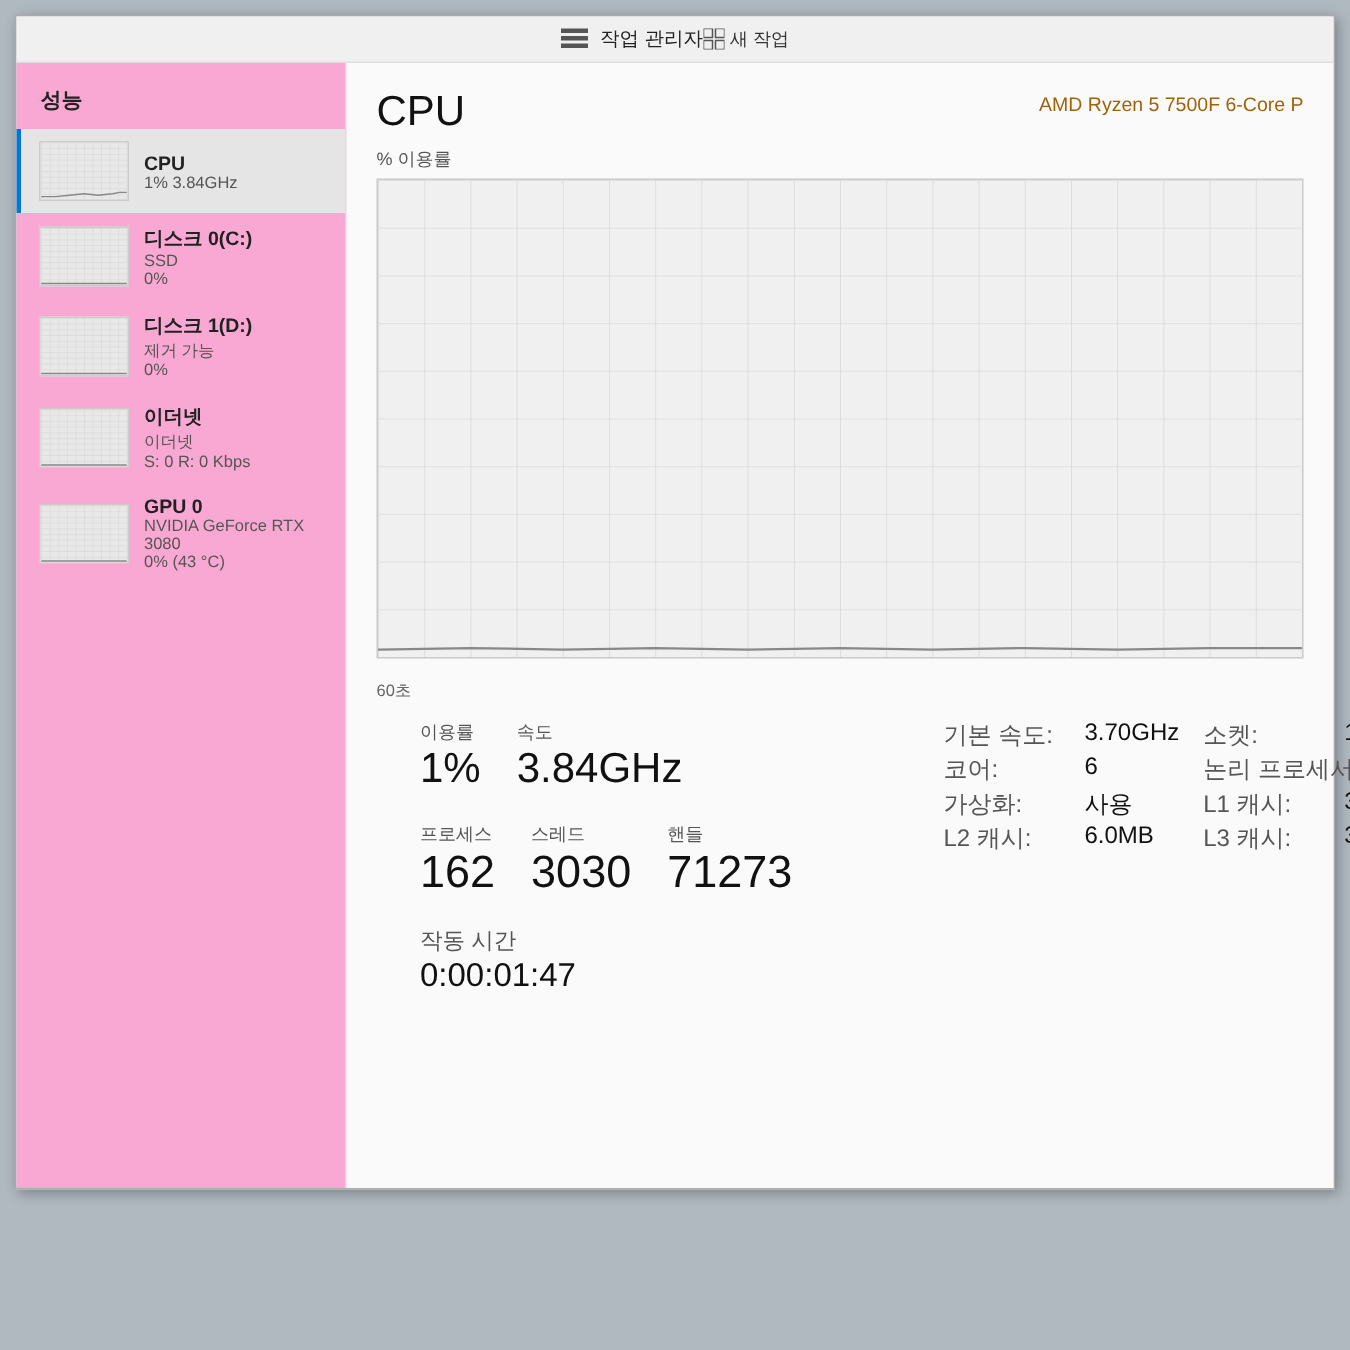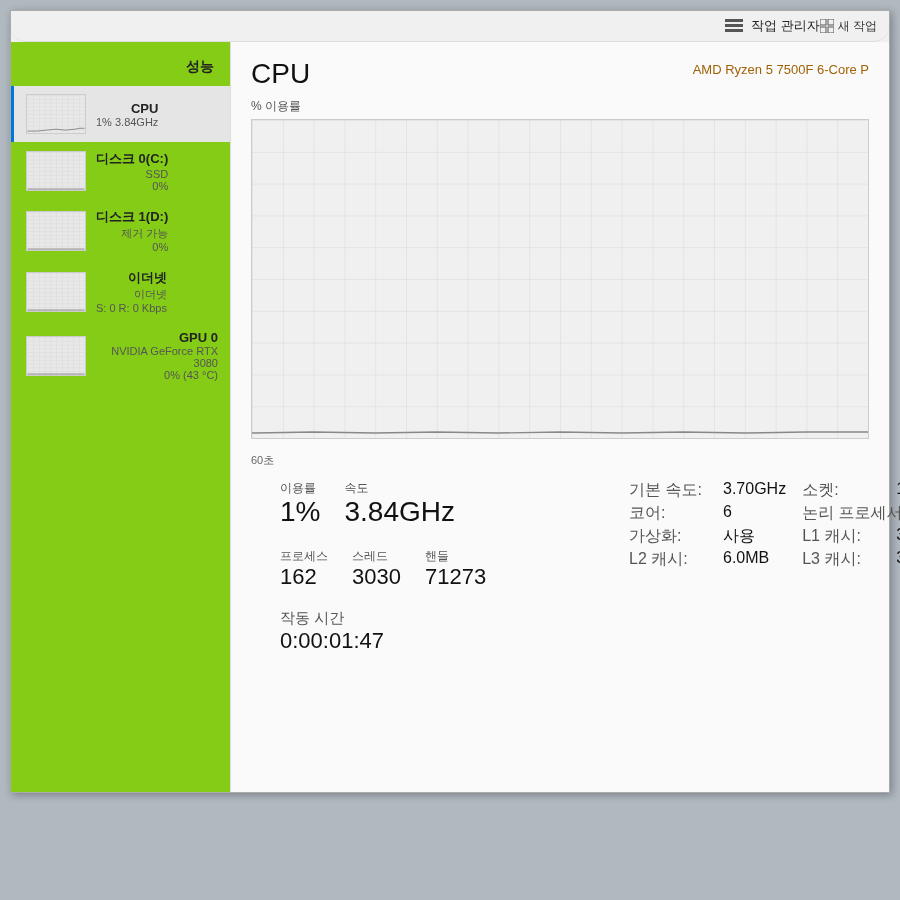--- a/index.html
+++ b/index.html
@@ -21,22 +21,21 @@
       box-shadow: 2px 2px 8px rgba(0,0,0,0.3);
       display: flex;
       flex-direction: column;
     }
     .titlebar {
       background: #f0f0f0;
       border-bottom: 1px solid #ddd;
       padding: 6px 12px;
       display: flex;
       align-items: center;
-      justify-content: flex-end;
-      border-radius: 15px;
+      justify-content: center;
     }
     .titlebar-left {
       display: flex;
       align-items: center;
       gap: 8px;
       font-size: 13px;
       color: #222;
     }
     .titlebar-icon {
       width: 18px;
@@ -69,22 +68,21 @@
       color: #333;
     }
     .content {
       display: flex;
       height: 750px;
     }
     .sidebar {
       width: 220px;
       border-right: 1px solid #ddd;
       padding: 10px 0;
-      background: #84cc16;
-      text-align: right;
+      background: #f9a8d4;
     }
     .sidebar-title {
       font-size: 14px;
       font-weight: 600;
       color: #222;
       padding: 6px 16px 10px;
     }
     .sidebar-item {
       display: flex;
       align-items: center;
@@ -201,21 +199,21 @@
     .stat-group {
       display: flex;
       gap: 24px;
       margin-bottom: 10px;
     }
     .stat-small-label {
       font-size: 12px;
       color: #555;
     }
     .stat-small-value {
-      font-size: 22px;
+      font-size: 30px;
       color: #111;
       line-height: 1.1;
     }
     .stat-uptime-label {
       font-size: 15px;
       color: #555;
     }
     .stat-uptime-value {
       font-size: 22px;
       color: #111;

